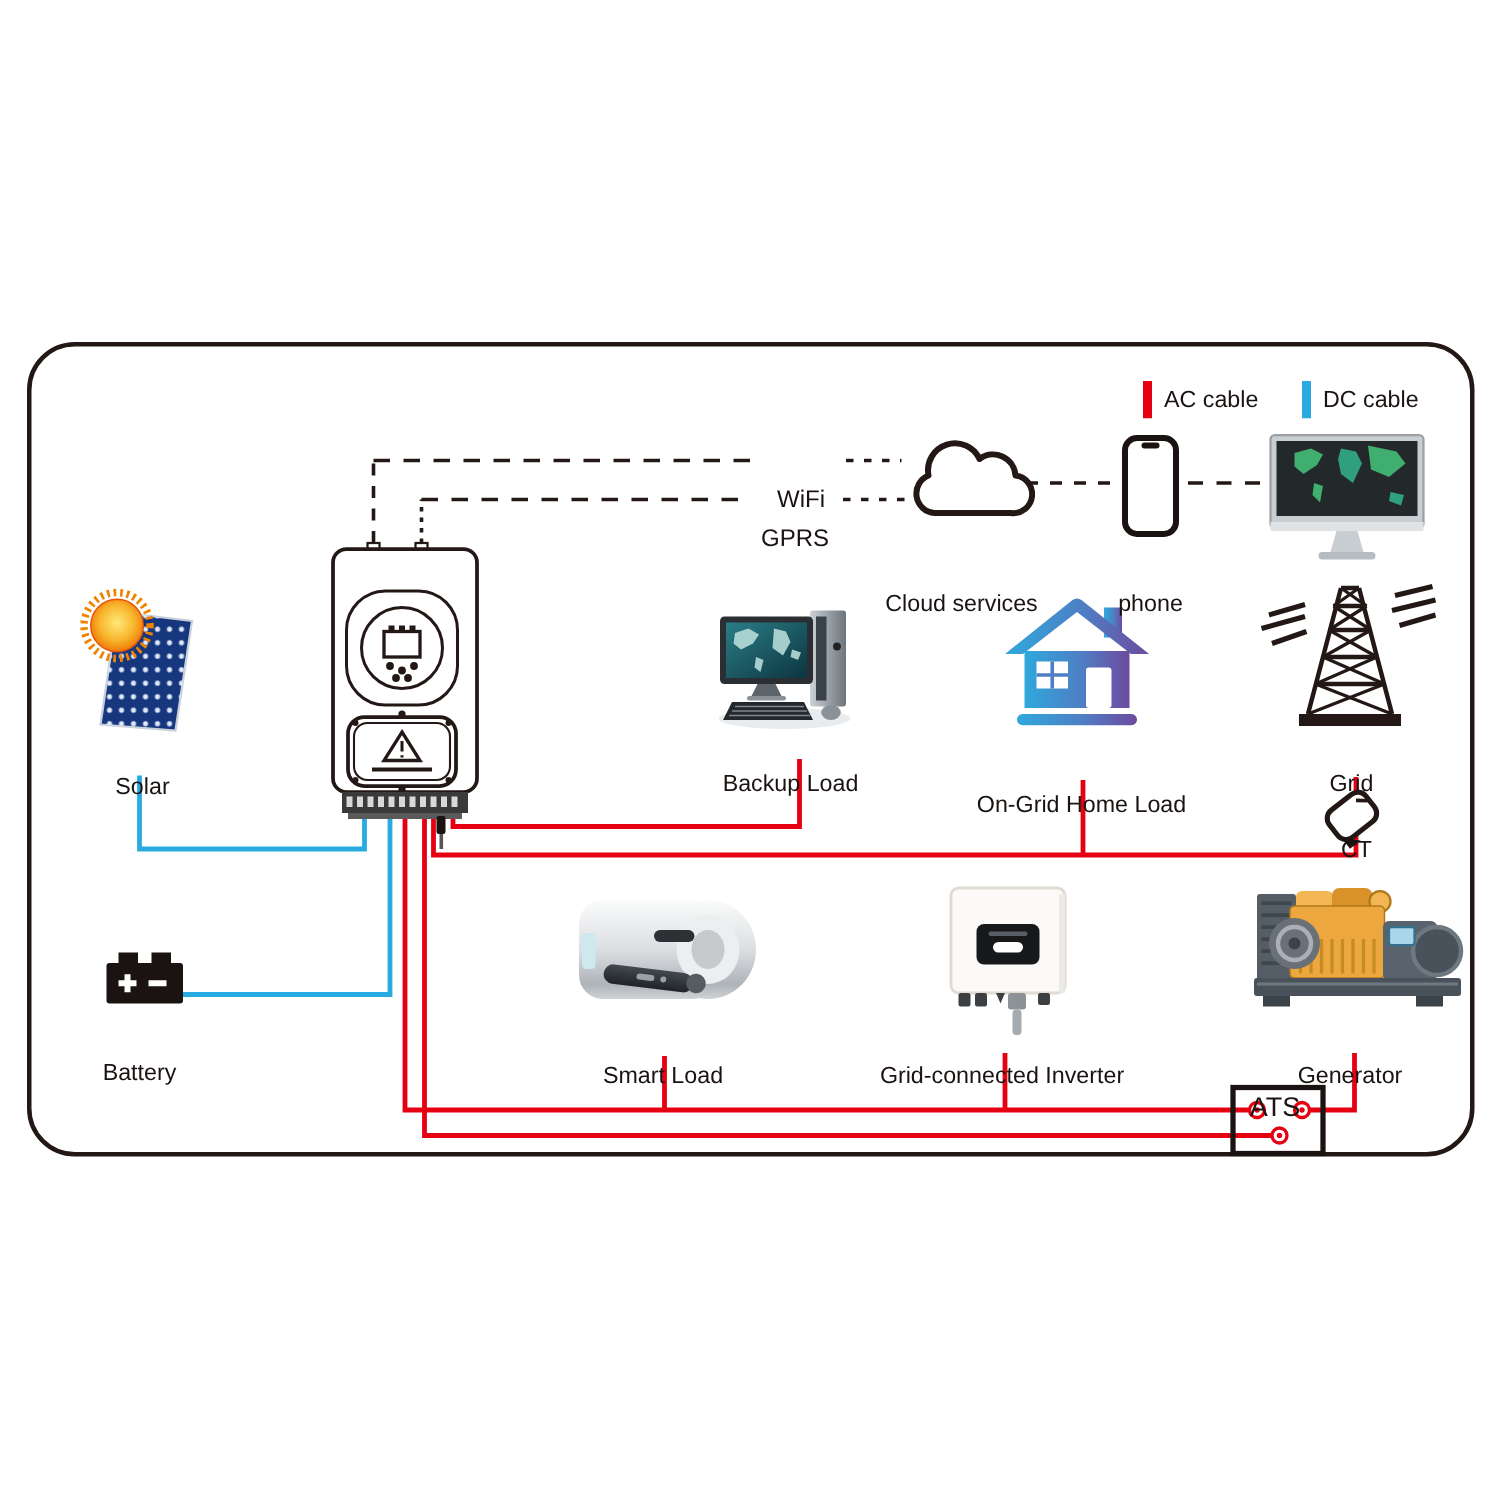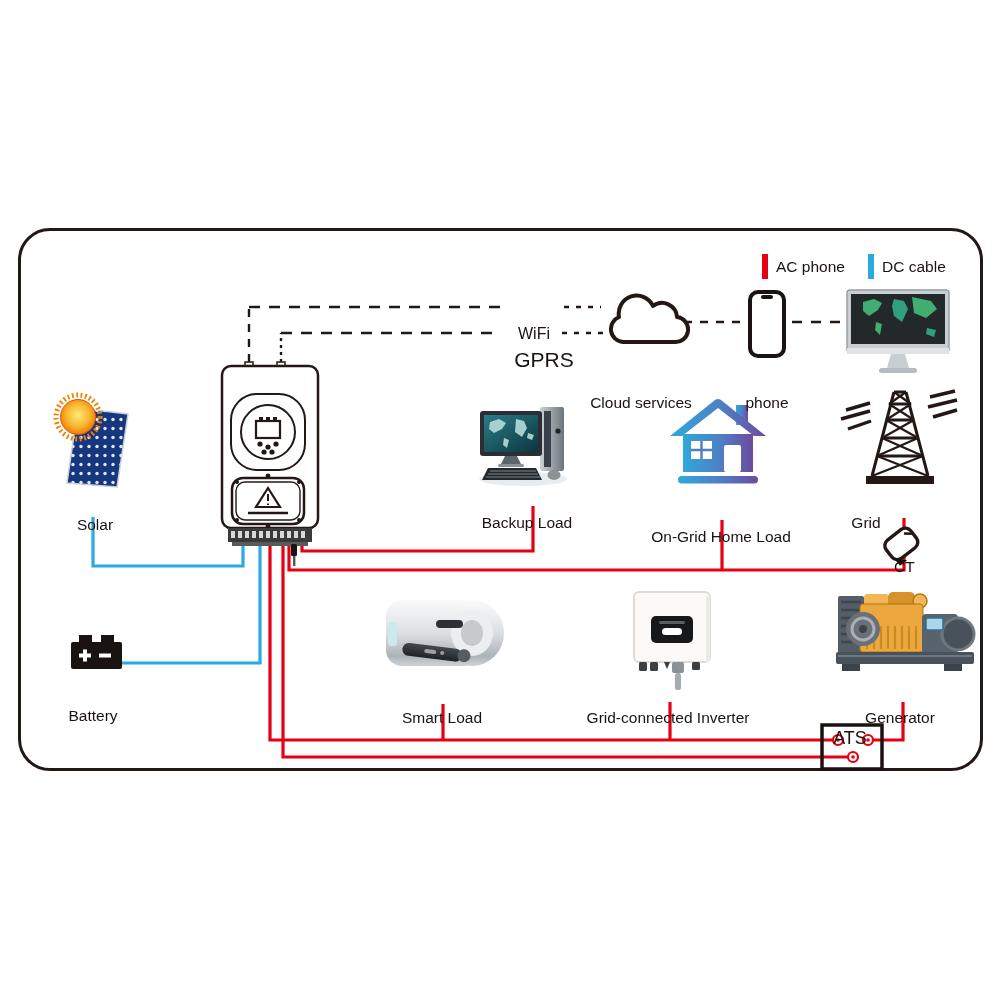--- a/index.html
+++ b/index.html
@@ -299,36 +299,36 @@
       <circle cx="52" cy="22" r="1.8" fill="#e60012"></circle>
       <circle cx="37" cy="39" r="5" fill="#fff" stroke="#e60012" stroke-width="2.2"></circle>
       <circle cx="37" cy="39" r="1.8" fill="#e60012"></circle>
     </g>
   </svg>
 
   <div class="lbl" style="left:95px;top:489px">Solar</div>
   <div class="lbl" style="left:93px;top:680px">Battery</div>
   <div class="lbl" style="left:527px;top:487px">Backup Load</div>
   <div class="lbl" style="left:721px;top:501px">On-Grid Home Load</div>
-  <div class="lbl" style="left:866px;top:487px">Grid</div>
+  <div class="lbl" style="left:901px;top:487px">Grid</div>
   <div class="lbl left" style="left:894px;top:531px">CT</div>
   <div class="lbl" style="left:641px;top:367px">Cloud services</div>
   <div class="lbl" style="left:767px;top:367px">phone</div>
   <div class="lbl" style="left:442px;top:682px">Smart Load</div>
   <div class="lbl" style="left:668px;top:682px">Grid-connected Inverter</div>
   <div class="lbl" style="left:900px;top:682px">Generator</div>
   <div class="lbl" style="left:850px;top:703px;font-size:18px">ATS</div>
   <div class="lbl" style="left:534px;top:298px;font-size:16px">WiFi</div>
-  <div class="lbl" style="left:544px;top:324px;font-size:21px">GPRS</div>
+  <div class="lbl" style="left:530px;top:324px;font-size:16px">GPRS</div>
 
   <div class="legend-item" style="left:762px;top:254px">
     <svg class="swatch" width="6" height="25">
       <rect x="0" y="0" width="6" height="25" fill="#e60012"></rect>
     </svg>
-    <span>AC phone</span>
+    <span>AC cable</span>
   </div>
   <div class="legend-item" style="left:868px;top:254px">
     <svg class="swatch" width="6" height="25">
       <rect x="0" y="0" width="6" height="25" fill="#29abe2"></rect>
     </svg>
     <span>DC cable</span>
   </div>
 
 </div>
 

